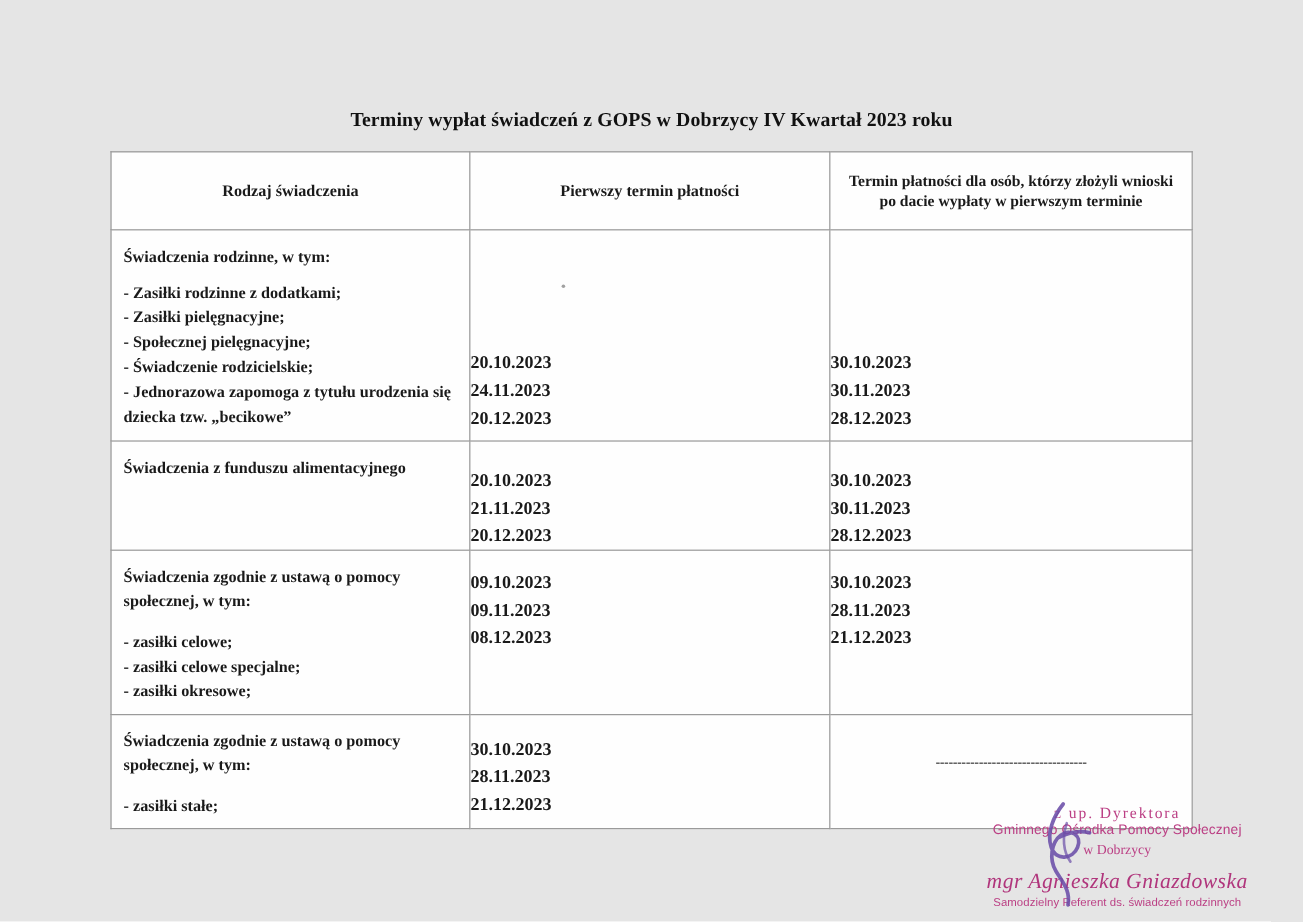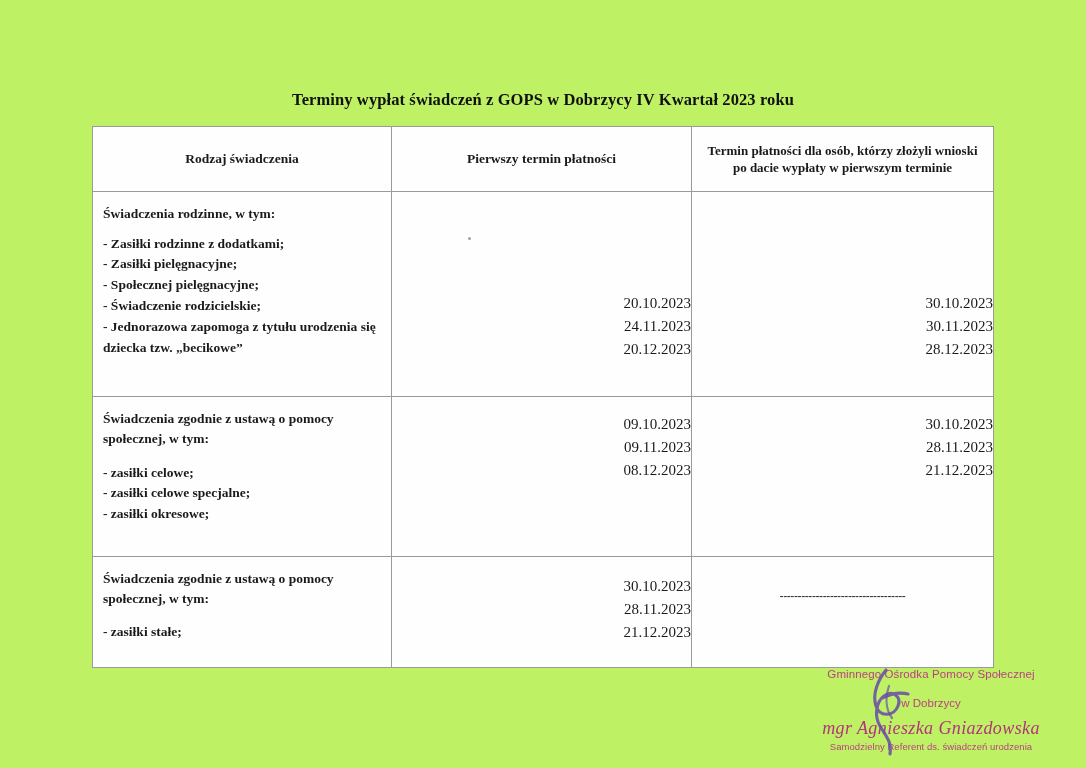--- a/index.html
+++ b/index.html
@@ -12,21 +12,21 @@
     height: 768px;
     position: relative;
     overflow: hidden;
     font-family: "Liberation Serif", "DejaVu Serif", serif;
     color: #1a1a1a;
   }
 
   #page {
     position: absolute;
     inset: 0;
-    background: #bef264;
+    background: #e5e5e5;
   }
 
   
   .doc-title {
     position: absolute;
     left: 0;
     right: 0;
     top: 90px;
     text-align: center;
     font-size: 16.5px;
@@ -92,23 +92,23 @@
     padding: 0;
     list-style: none;
     font-size: 13.5px;
     font-weight: bold;
     line-height: 1.55;
   }
   .cat-list li { margin: 0; padding: 0; font-family: Liberation Serif, serif; }
   .cat-list.tight { margin-top: 14px; }
 
   .dates {
-    text-align: right;
+    text-align: left;
     font-size: 15px;
-    font-weight: normal;
+    font-weight: bold;
     line-height: 1.52;
     margin: 0;
     padding: 0;
     list-style: none;
   }
   .dates li { margin: 0; padding: 0; }
 
   .dates-r1 { padding-top: 100px; }
   .dates-r2 { padding-top: 22px; }
   .dates-r3 { padding-top: 16px; }
@@ -158,23 +158,23 @@
     letter-spacing: 1.6px;
     margin-top: 2px;
   }
   .st-2 {
     font-family: "Liberation Sans", sans-serif;
     font-size: 11.5px;
     letter-spacing: .1px;
     margin-top: 0;
   }
   .st-3 {
-    font-family: Liberation Sans, sans-serif;
+    font-family: Liberation Serif, serif;
     font-size: 11.5px;
-    margin-top: 17px;
+    margin-top: 5px;
   }
   .st-4 {
     font-family: "Liberation Serif", serif;
     font-style: italic;
     font-size: 18px;
     letter-spacing: .4px;
     margin-top: 9px;
     color: #b0357c;
   }
   .st-5 {
@@ -236,20 +236,39 @@
           </td>
           <td>
             <ul class="dates dates-r1">
               <li>30.10.2023</li>
               <li>30.11.2023</li>
               <li>28.12.2023</li>
             </ul>
           </td>
         </tr>
 
+        <tr>
+          <td class="cell-pad">
+            <div class="cat-title">Świadczenia z funduszu alimentacyjnego</div>
+          </td>
+          <td>
+            <ul class="dates dates-r2">
+              <li>20.10.2023</li>
+              <li>21.11.2023</li>
+              <li>20.12.2023</li>
+            </ul>
+          </td>
+          <td>
+            <ul class="dates dates-r2">
+              <li>30.10.2023</li>
+              <li>30.11.2023</li>
+              <li>28.12.2023</li>
+            </ul>
+          </td>
+        </tr>
 
         <tr>
           <td class="cell-pad">
             <div class="cat-title">Świadczenia zgodnie z ustawą o pomocy społecznej, w tym:</div>
             <ul class="cat-list tight">
               <li>- zasiłki celowe;</li>
               <li>- zasiłki celowe specjalne;</li>
               <li>- zasiłki okresowe;</li>
             </ul>
           </td>
@@ -288,24 +307,25 @@
           </td>
         </tr>
 
       </tbody>
     </table>
   </div>
 
   <div class="speck"></div>
 
   <div class="stamp">
+    <div class="stamp-line st-1">z up. Dyrektora</div>
     <div class="stamp-line st-2">Gminnego Ośrodka Pomocy Społecznej</div>
     <div class="stamp-line st-3">w Dobrzycy</div>
     <div class="stamp-line st-4">mgr Agnieszka Gniazdowska</div>
-    <div class="stamp-line st-5">Samodzielny Referent ds. świadczeń urodzenia</div>
+    <div class="stamp-line st-5">Samodzielny Referent ds. świadczeń rodzinnych</div>
 
     <svg class="ink" viewBox="0 0 120 96">
       <path d="M44 6 C36 16, 30 30, 34 42 C38 54, 52 52, 56 42 C60 32, 50 26, 42 32
                C34 38, 32 52, 38 62 C44 72, 50 78, 48 90
                M40 34 C48 30, 58 28, 66 30" fill="none" stroke="#6b4fa8" stroke-width="3.1" stroke-linecap="round" stroke-linejoin="round" opacity="0.88"></path>
       <path d="M47 22 C43 34, 44 46, 50 54" fill="none" stroke="#6b4fa8" stroke-width="2.2" stroke-linecap="round" opacity="0.7"></path>
     </svg>
   </div>
 
 </div>

